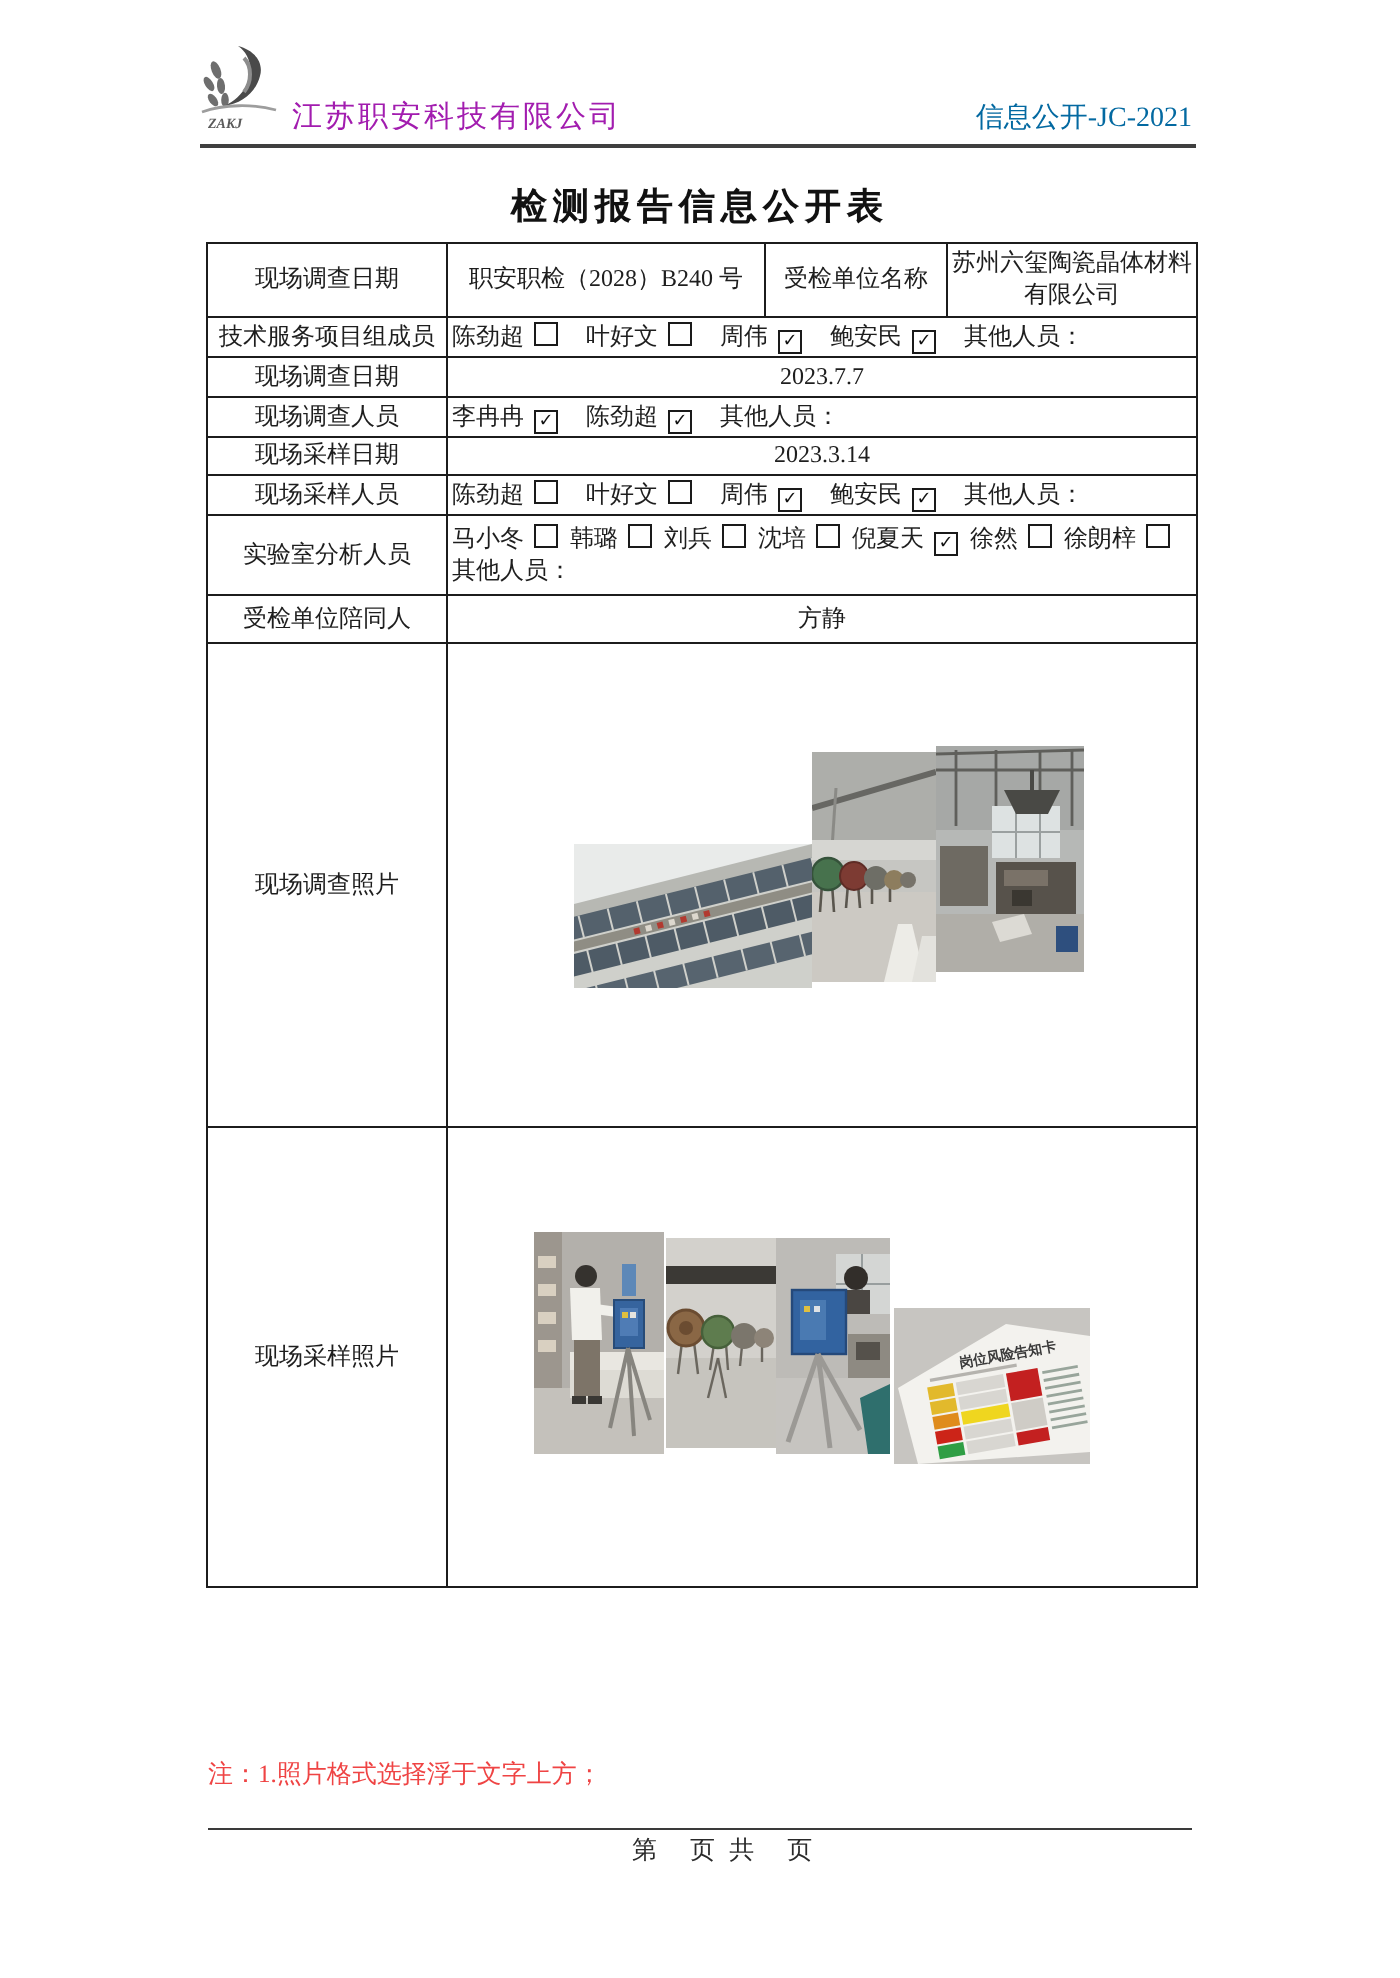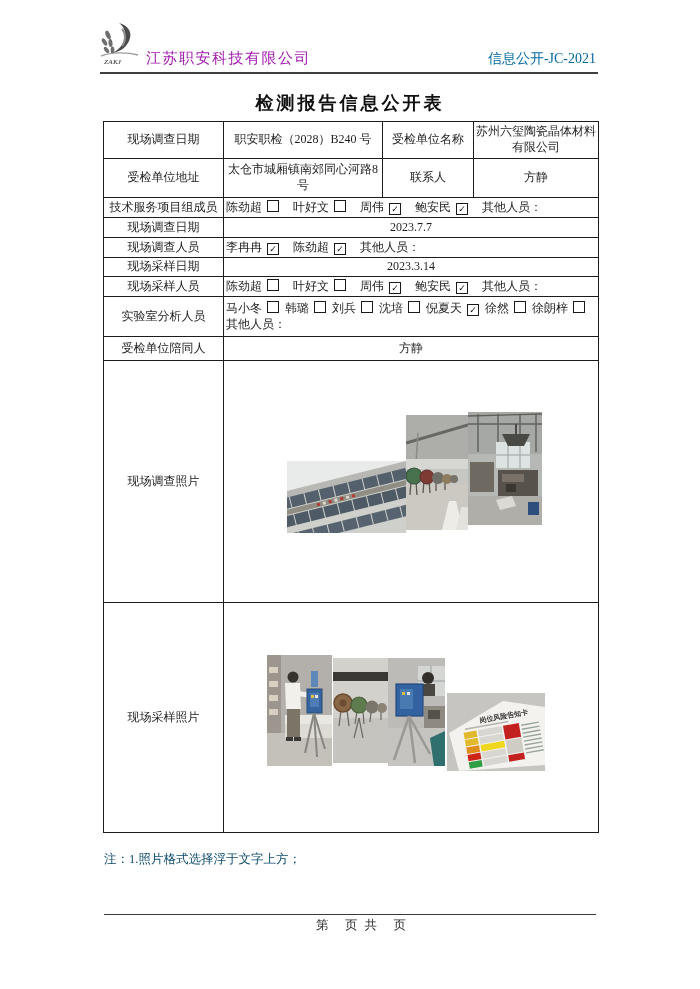--- a/index.html
+++ b/index.html
@@ -34,21 +34,21 @@
   .cb{display:inline-block;width:10px;height:10px;border:1.2px solid #1a1a1a;
       margin-left:5px;vertical-align:-1px;text-align:center;font-size:9px;
       line-height:10px;font-weight:bold;color:#111;
       font-family:"DejaVu Sans","Liberation Sans",sans-serif;}
   .m-other{white-space:nowrap;}
 
   td.photocell{position:relative;padding:0;}
   .ph{position:absolute;display:block;}
 
   
-  .note{position:absolute;left:104px;top:851px;font-size:12.5px;color:#0c4a6e;}
+  .note{position:absolute;left:104px;top:879px;font-size:12.5px;color:#ef4444;}
   .footline{position:absolute;left:104px;top:914px;width:492px;height:0;
             border-top:1.4px solid #3a3a3a;}
   .pagetext{position:absolute;left:12px;top:917px;width:100%;text-align:center;
             font-size:12.5px;color:#2a2a2a;letter-spacing:2px;}
 </style>
 </head>
 <body>
 
 <div class="page">
 
@@ -79,26 +79,20 @@
           <col style="width:159px">
           <col style="width:91px">
           <col style="width:125px">
         </colgroup>
       <tbody>
           <tr class="r1">
         <td class="lab">现场调查日期</td>
         <td class="val">职安职检（2028）B240 号</td>
         <td class="lab">受检单位名称</td>
         <td class="val">苏州六玺陶瓷晶体材料有限公司</td>
-      </tr>
-      <tr class="r2">
-        <td class="lab">受检单位地址</td>
-        <td class="val">太仓市城厢镇南郊同心河路8 号</td>
-        <td class="lab">联系人</td>
-        <td class="val">方静</td>
       </tr>
       <tr class="r3">
         <td class="lab">技术服务项目组成员</td>
         <td class="staff" colspan="3"><span class="member"><span>陈劲超</span><span class="cb"></span></span><span class="member"><span>叶好文</span><span class="cb"></span></span><span class="member"><span>周伟</span><span class="cb">✓</span></span><span class="member"><span>鲍安民</span><span class="cb">✓</span></span><span class="m-other">其他人员：</span></td>
       </tr>
       <tr class="r4">
         <td class="lab">现场调查日期</td>
         <td class="val" colspan="3">2023.7.7</td>
       </tr>
       <tr class="r5">

